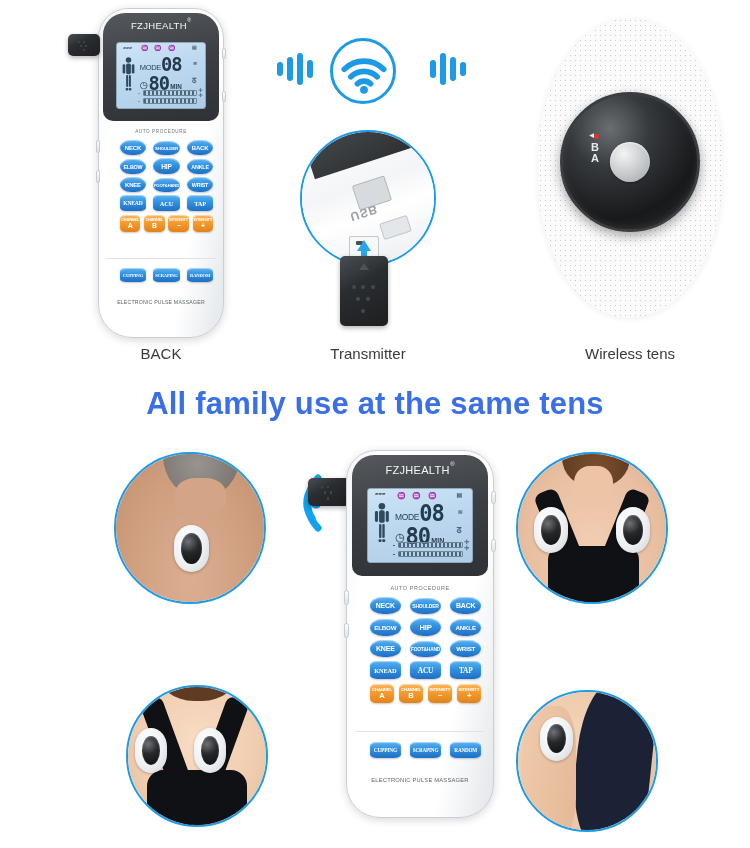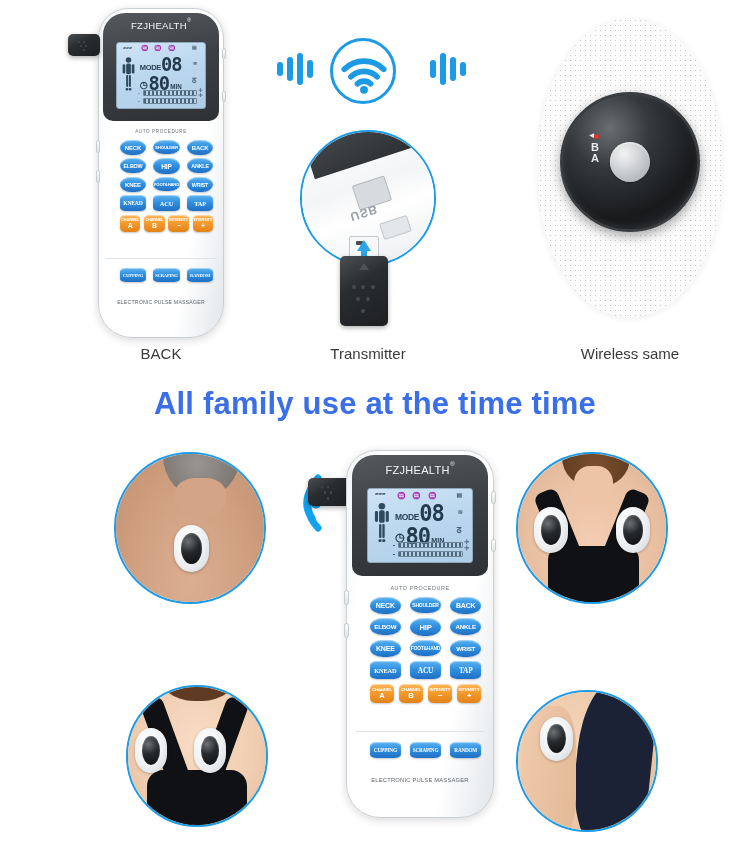--- a/index.html
+++ b/index.html
@@ -38,40 +38,40 @@
     border-radius: 3px;
     overflow: hidden;
   }
   .lcd-ico { position:absolute; color:#4b6377; font-weight:700; line-height:1; }
   .lcd-body {
     position: absolute; left: 5%; top: 12%; width: 17%; height: 76%;
     display:flex; align-items:center; justify-content:center;
   }
   .lcd-main { position:absolute; left:26%; top:20%; right:18%; }
   .lcd-row { display:flex; align-items:flex-end; color:#2c4254; }
-  .lcd-label { font-size:.50em; font-weight:700; letter-spacing:-.3px; margin-bottom:.28em; }
+  .lcd-label { font-size:.50em; font-weight:400; letter-spacing:-.3px; margin-bottom:.28em; }
   .seg {
     font-family:"DejaVu Sans Mono", monospace;
     font-weight:700; letter-spacing:-1px; color:#223murk;
     color:#243a4d; line-height:.95;
   }
   .lcd-unit { font-size:.42em; font-weight:700; margin-bottom:.35em; margin-left:.18em; }
   .bargraph { position:absolute; left:24%; right:9%; bottom:6%; }
   .bar-line { display:flex; align-items:center; margin-top:2px; }
   .bar-minus { color:#3a5266; font-weight:700; margin-right:3px; }
   .bar-track {
     flex:1; border:1px solid #6e8698; height:6px; border-radius:1px;
     background:repeating-linear-gradient(90deg,#4d6679 0 2px,transparent 2px 4px);
   }
   .dev-label-auto {
     position:absolute; width:100%; text-align:center;
     color:#6d7479; letter-spacing:.6px;
   }
   .keys { position:absolute; left:8%; right:8%; }
-  .keyrow { display:flex; justify-content:space-between; align-items:flex-start;margin-left:11px; }
+  .keyrow { display:flex; justify-content:space-between; align-items:flex-end;margin-left:11px; }
   .key {
     flex:0 0 28%; text-align:center; color:#fff;
     background:linear-gradient(180deg,#5ab2ef 0%,#2f8fe0 48%,#1f6fc4 100%);
     border-radius:50%/60%;
     box-shadow:0 1px 2px rgba(0,0,0,.22), inset 0 1px 1px rgba(255,255,255,.5);
     font-weight:700; letter-spacing:-.2px;
     display:flex; align-items:center; justify-content:center;
     overflow:hidden; white-space:nowrap;
   }
   .key.sq { border-radius:22%;font-family:Liberation Serif, serif; }
@@ -348,23 +348,23 @@
   </div>
   <div class="caption" style="left:300px; top:345px; width:136px; font-size:15px;">Transmitter</div>
 
   <div class="electrode-pad" style="left:538px; top:18px; width:184px; height:300px;"></div>
   <div class="puck" style="left:560px; top:92px; width:140px; height:140px;">
     <div class="puck-led"></div>
     <div class="puck-marks" style="font-size:11px;">BA</div>
     <div style="position:absolute;left:19%;top:27%;color:#e9eaeb;font-size:8px;transform:rotate(-90deg);">▲</div>
     <div class="puck-btn"></div>
   </div>
-  <div class="caption" style="left:538px; top:345px; width:184px; font-size:15px;">Wireless same</div>
-
-  <div class="headline" style="top:386px; font-size:31px;">All family use at the time time</div>
+  <div class="caption" style="left:538px; top:345px; width:184px; font-size:15px;">Wireless tens</div>
+
+  <div class="headline" style="top:386px; font-size:31px;">All family use at the same tens</div>
 
   <div class="circle-frame" style="left:114px; top:452px; width:152px; height:152px;">
     <div class="skin" style="background:radial-gradient(ellipse at 50% 85%, #dcae90 0%, #cf9f80 55%, #c08f70 100%);"></div>
     <div style="position:absolute;left:32%;top:-28%;width:52%;height:58%;border-radius:50%;background:radial-gradient(circle at 45% 60%,#9a9490 0%,#7d7772 60%,#5f5a56 100%);"></div>
     <div style="position:absolute;left:40%;top:16%;width:34%;height:26%;border-radius:40%;background:#d3a486;"></div>
     <div class="pad" style="left:39%; top:48%; width:24%; height:32%;">
       <div class="pad-core"></div>
     </div>
   </div>
 

